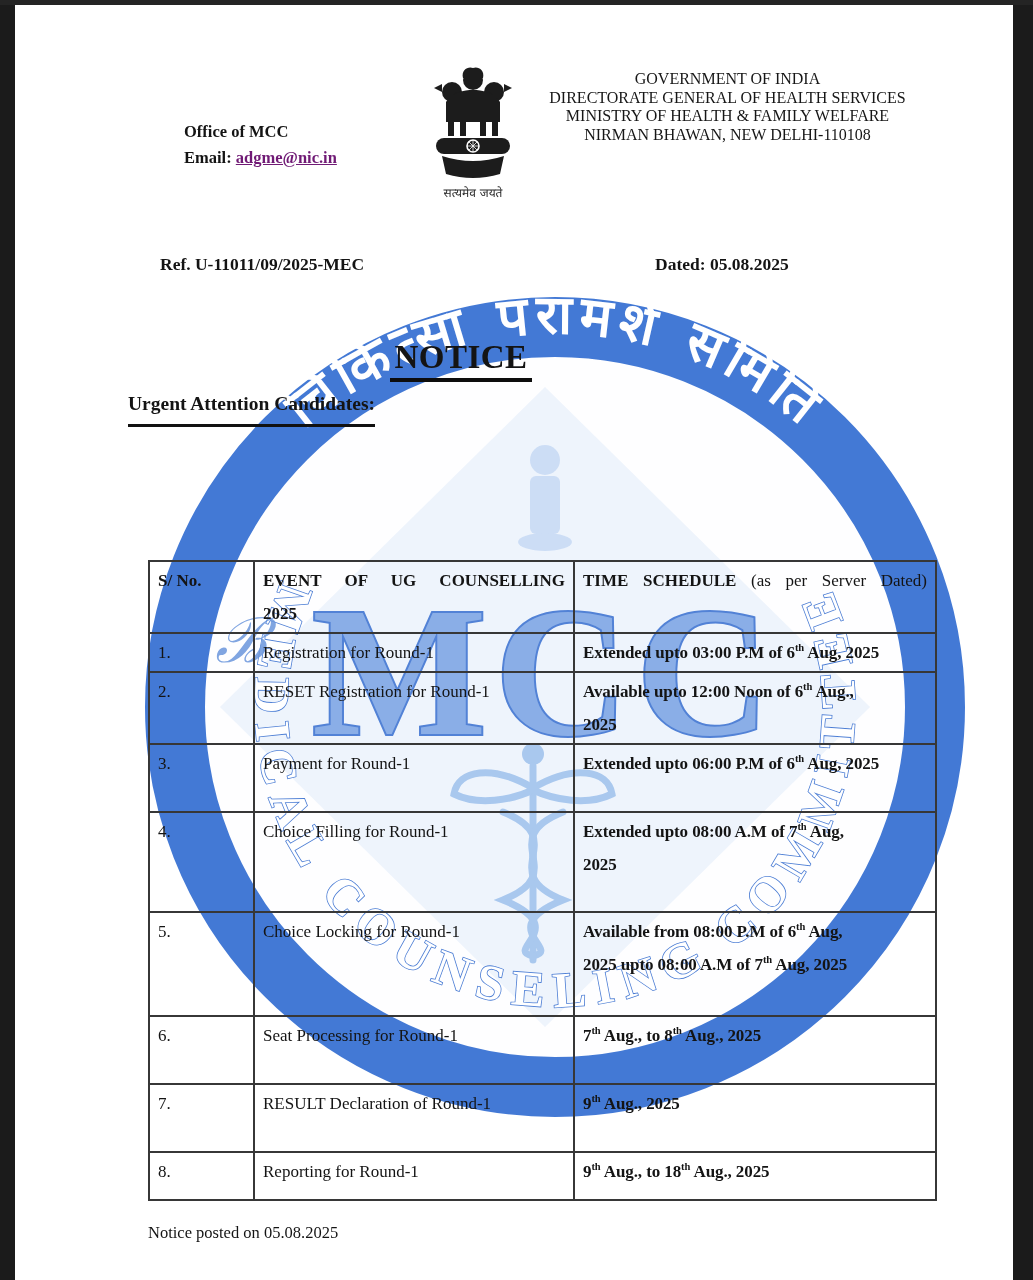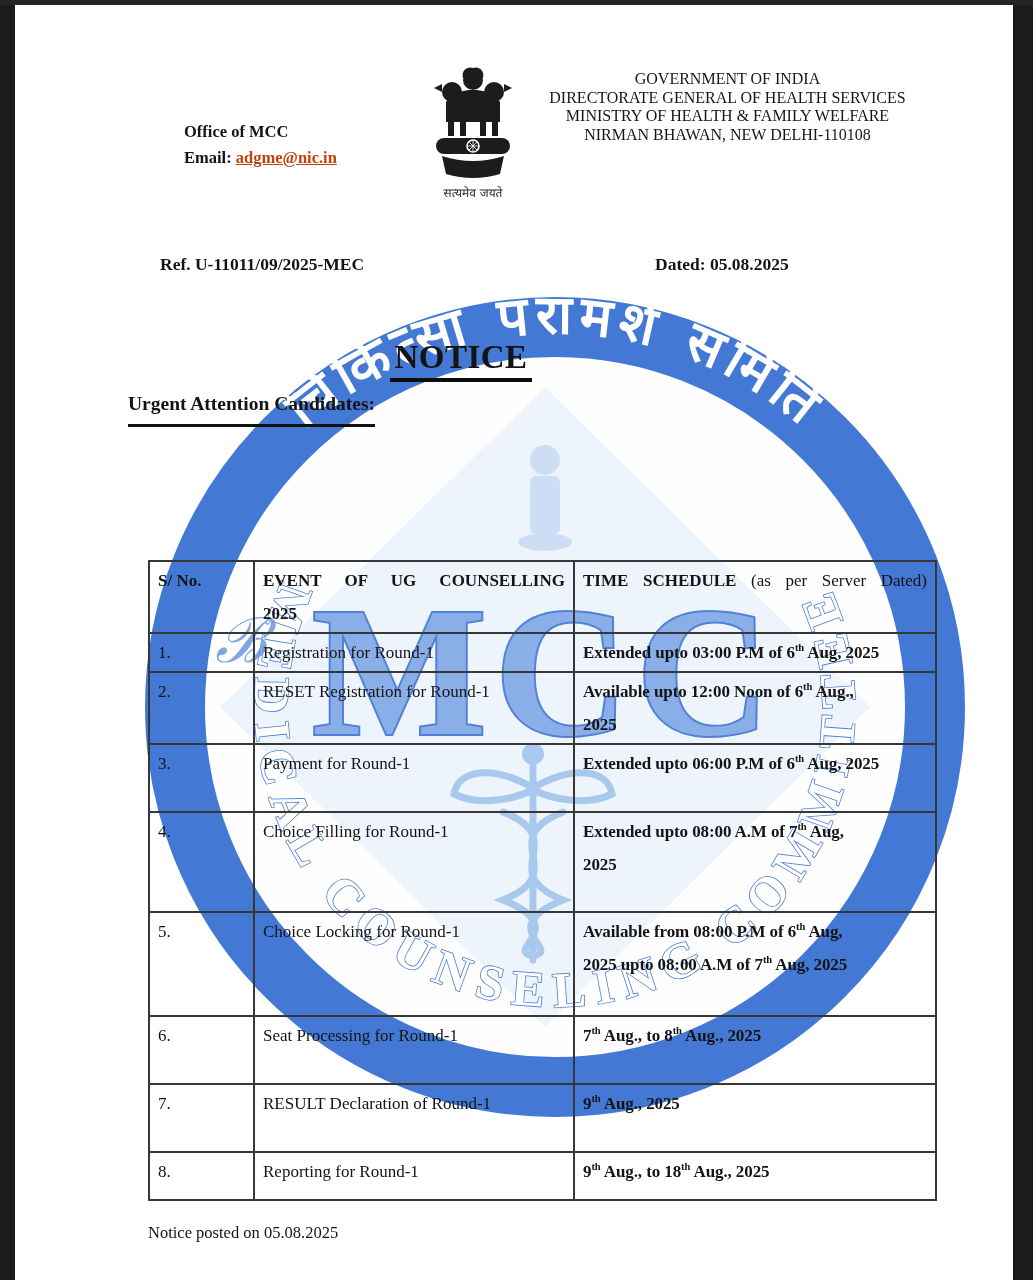--- a/index.html
+++ b/index.html
@@ -14,21 +14,21 @@
   .bar-left{left:0;top:0;width:15px;height:1280px;}
   .bar-right{right:0;top:0;width:20px;height:1280px;}
   .bar-top{left:0;top:0;width:1033px;height:5px;background:#242424;}
 
   
   .watermark{position:absolute;left:140px;top:292px;width:830px;height:830px;z-index:0;}
 
   .content{position:absolute;left:0;top:0;width:1033px;height:1280px;z-index:2;}
 
   .office-block{position:absolute;left:140px;top:119px;font-size:16.5px;font-weight:bold;line-height:26px;margin-left:44px;}
-  .office-block a{color:#c2410c;text-decoration:underline;font-weight:bold;}
+  .office-block a{color:#701a75;text-decoration:underline;font-weight:bold;}
 
   .emblem{position:absolute;left:428px;top:64px;width:90px;height:120px;}
   .emblem-caption{position:absolute;left:403px;top:184px;width:140px;text-align:center;
     font-size:12px;color:#2a2a2a;font-family:"DejaVu Sans",sans-serif;}
 
   .gov-block{position:absolute;left:535px;top:70px;width:385px;text-align:center;
     font-size:16px;line-height:18.6px;color:#161616;}
 
   .ref-row{position:absolute;left:0;top:254px;width:1033px;font-weight:bold;font-size:17.5px;}
   .ref{position:absolute;left:160px;top:0;}

